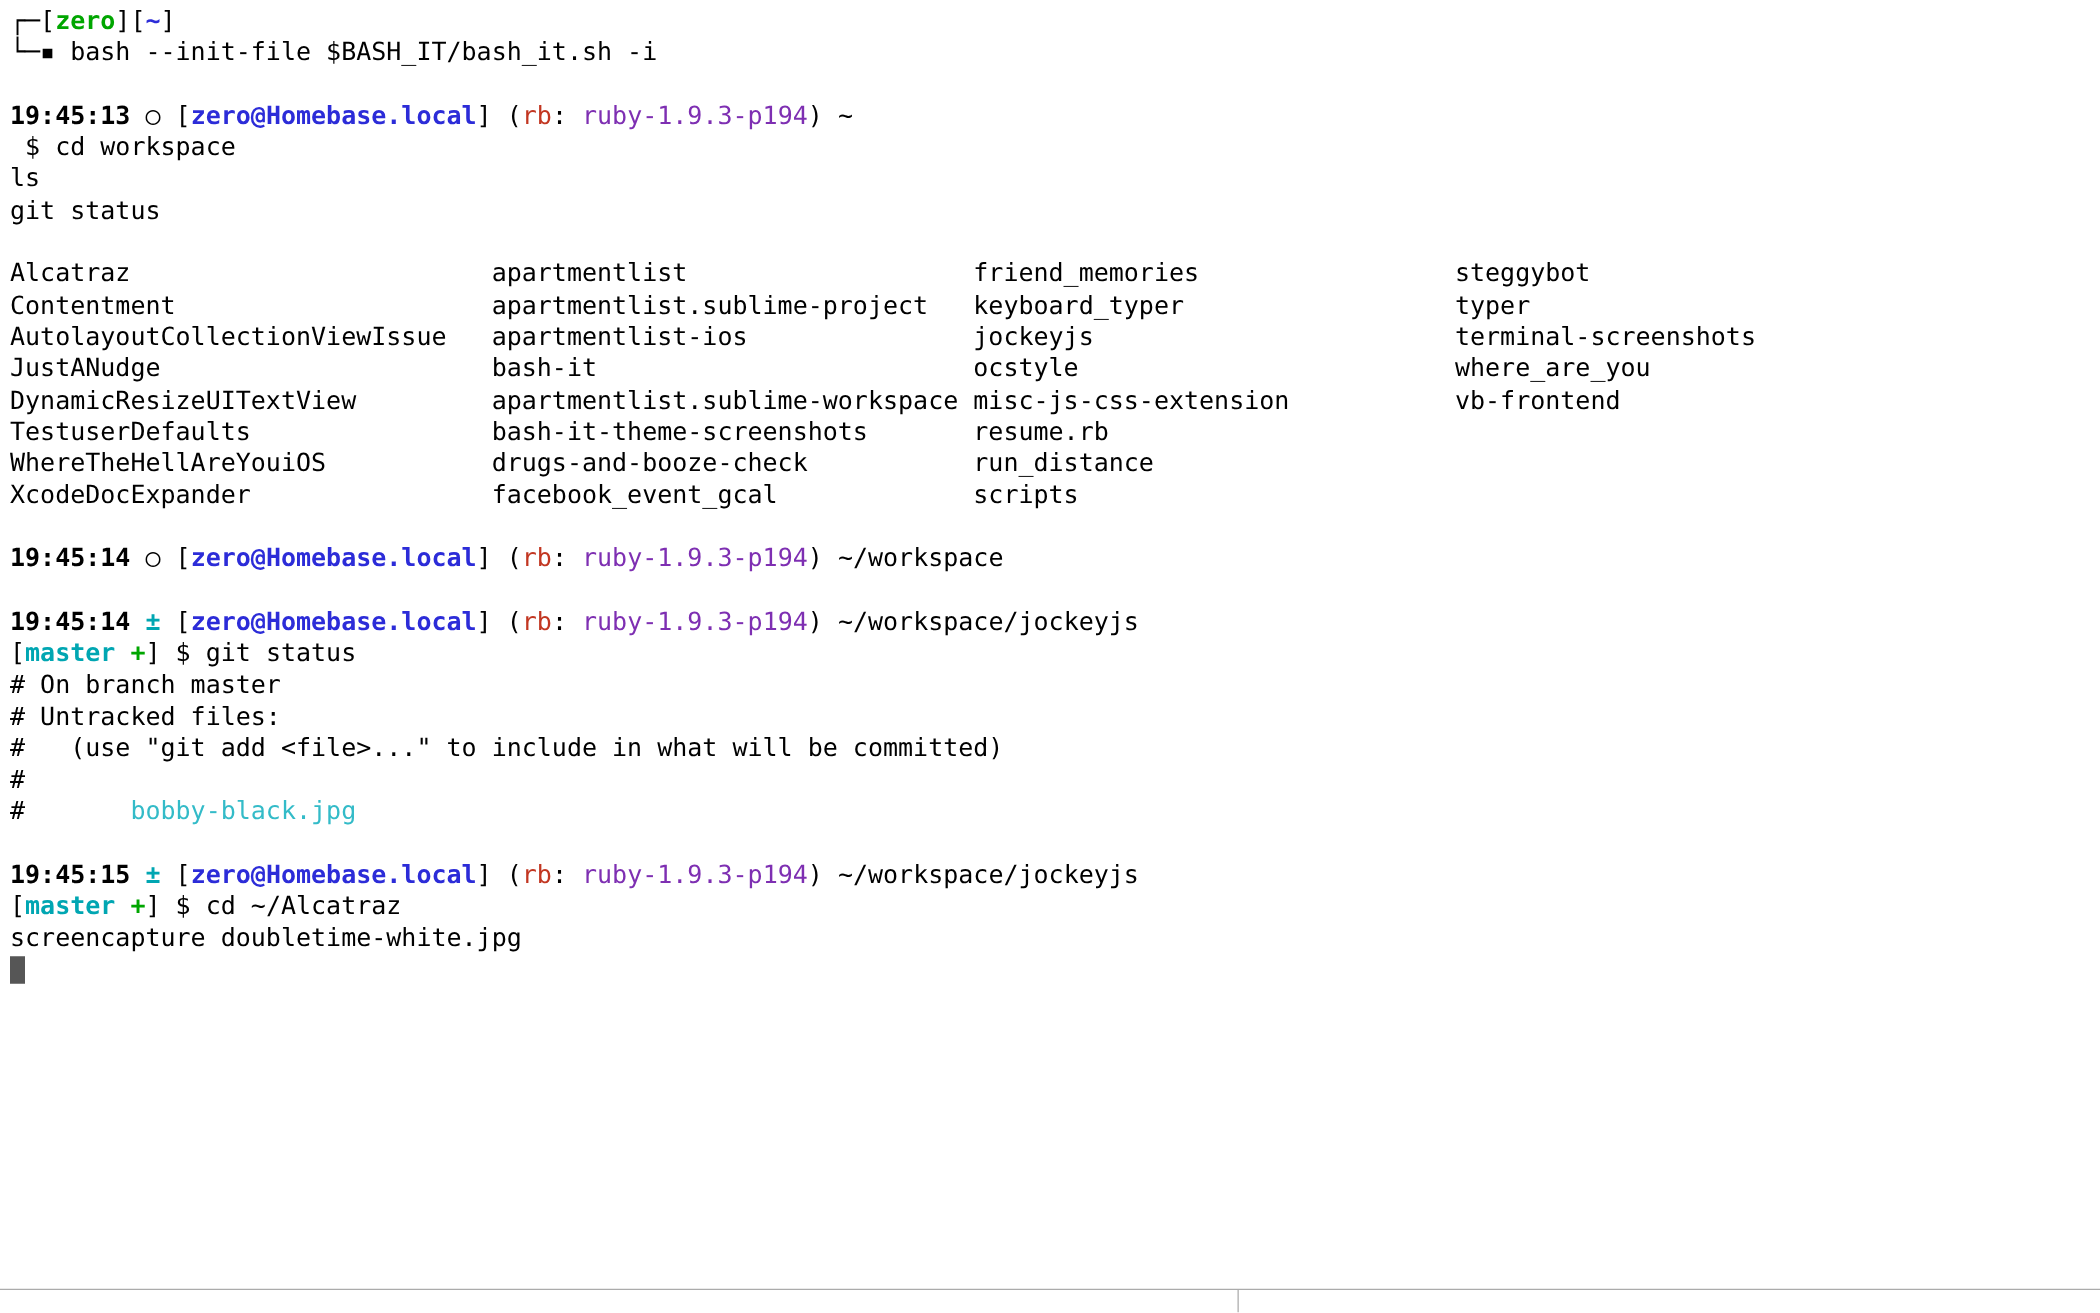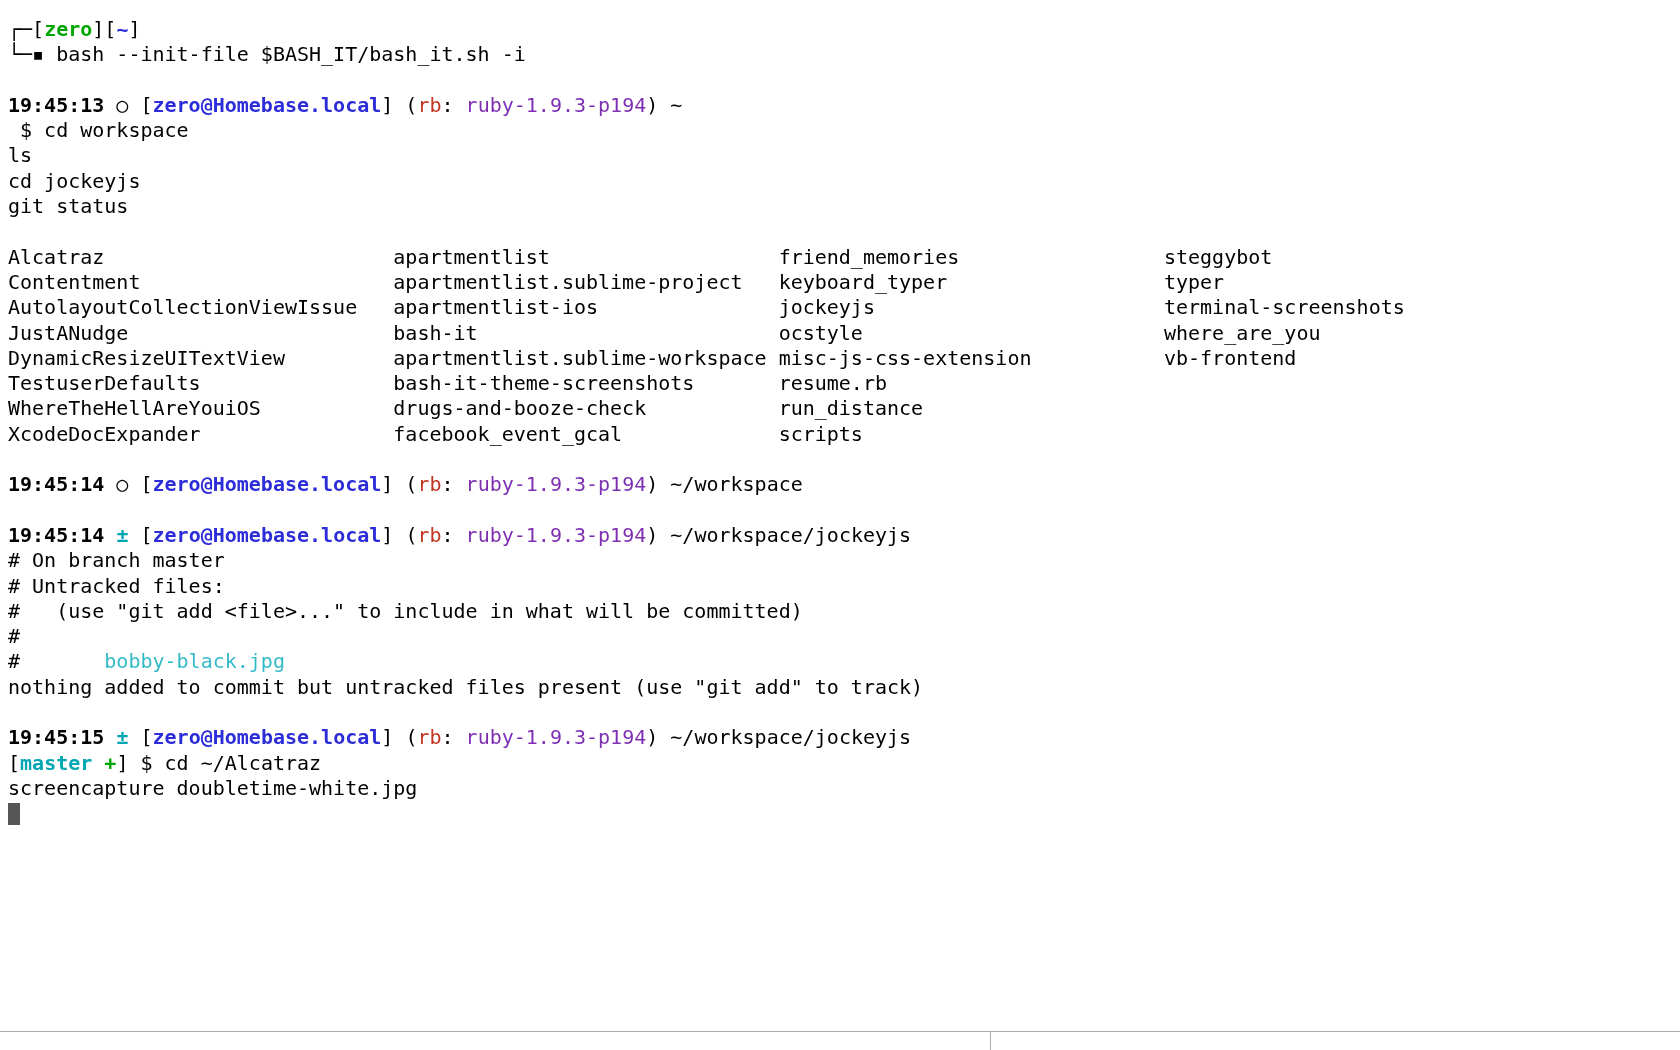--- a/index.html
+++ b/index.html
@@ -5,21 +5,21 @@
   * { box-sizing: border-box; }
   html, body { margin: 0; padding: 0; }
   body {
     width: 1680px; height: 1050px;
     background: #ffffff;
     font-family: "DejaVu Sans Mono", "Liberation Mono", monospace;
     font-size: 20px;
     overflow: hidden;
     position: relative;
   }
-  .terminal { padding: 17px 8px 0 8px; }
+  .terminal { padding: 4px 8px 0 8px; }
   .line {
     height: 25.3px;
     line-height: 25.3px;
     white-space: pre;
     color: var(--fg, #000);
   }
   .b { font-weight: bold; }
   .c-green  { color: var(--green); }
   .c-blue   { color: var(--blue); }
   .c-red    { color: var(--red); }
@@ -52,41 +52,40 @@
 <body>
 
 <div class="terminal">
   <div>
       <div class="line"><span>┌─[</span><span class="c-green b">zero</span><span>][</span><span class="c-blue b">~</span><span>]</span></div>
       <div class="line"><span>└─▪ bash --init-file $BASH_IT/bash_it.sh -i</span></div>
       <div class="line"> </div>
       <div class="line"><span class="b">19:45:13</span><span> ○ [</span><span class="c-blue b">zero@Homebase.local</span><span>] (</span><span class="c-red">rb</span><span>: </span><span class="c-purple">ruby-1.9.3-p194</span><span>) ~</span></div>
       <div class="line"><span> $ cd workspace</span></div>
       <div class="line"><span>ls</span></div>
-      <div class="line"><span>cd jockeyjs</span></div>
       <div class="line"><span>git status</span></div>
       <div class="line"> </div>
       <div class="line"><span>Alcatraz                        apartmentlist                   friend_memories                 steggybot</span></div>
       <div class="line"><span>Contentment                     apartmentlist.sublime-project   keyboard_typer                  typer</span></div>
       <div class="line"><span>AutolayoutCollectionViewIssue   apartmentlist-ios               jockeyjs                        terminal-screenshots</span></div>
       <div class="line"><span>JustANudge                      bash-it                         ocstyle                         where_are_you</span></div>
       <div class="line"><span>DynamicResizeUITextView         apartmentlist.sublime-workspace misc-js-css-extension           vb-frontend</span></div>
       <div class="line"><span>TestuserDefaults                bash-it-theme-screenshots       resume.rb</span></div>
       <div class="line"><span>WhereTheHellAreYouiOS           drugs-and-booze-check           run_distance</span></div>
       <div class="line"><span>XcodeDocExpander                facebook_event_gcal             scripts</span></div>
       <div class="line"> </div>
       <div class="line"><span class="b">19:45:14</span><span> ○ [</span><span class="c-blue b">zero@Homebase.local</span><span>] (</span><span class="c-red">rb</span><span>: </span><span class="c-purple">ruby-1.9.3-p194</span><span>) ~/workspace</span></div>
       <div class="line"> </div>
       <div class="line"><span class="b">19:45:14</span><span> </span><span class="c-cyan b">±</span><span> [</span><span class="c-blue b">zero@Homebase.local</span><span>] (</span><span class="c-red">rb</span><span>: </span><span class="c-purple">ruby-1.9.3-p194</span><span>) ~/workspace/jockeyjs</span></div>
+      <div class="line"><span>[</span><span class="c-cyan b">master</span><span> </span><span class="c-green b">+</span><span>] $ git status</span></div>
       <div class="line"><span># On branch master</span></div>
       <div class="line"><span># Untracked files:</span></div>
       <div class="line"><span>#   (use "git add &lt;file&gt;..." to include in what will be committed)</span></div>
       <div class="line"><span>#</span></div>
       <div class="line"><span>#       </span><span class="c-cyan_bright">bobby-black.jpg</span></div>
-      <div class="line"><span>nothing added to commit but untracked files present (use "git add" to track)</span></div>
       <div class="line"> </div>
       <div class="line"><span class="b">19:45:15</span><span> </span><span class="c-cyan b">±</span><span> [</span><span class="c-blue b">zero@Homebase.local</span><span>] (</span><span class="c-red">rb</span><span>: </span><span class="c-purple">ruby-1.9.3-p194</span><span>) ~/workspace/jockeyjs</span></div>
       <div class="line"><span>[</span><span class="c-cyan b">master</span><span> </span><span class="c-green b">+</span><span>] $ cd ~/Alcatraz</span></div>
       <div class="line"><span>screencapture doubletime-white.jpg</span></div>
       <div class="line"><span class="cursor"></span></div>
     </div>
 </div>
 
 <div class="bottombar">
   <div class="divider"></div>

